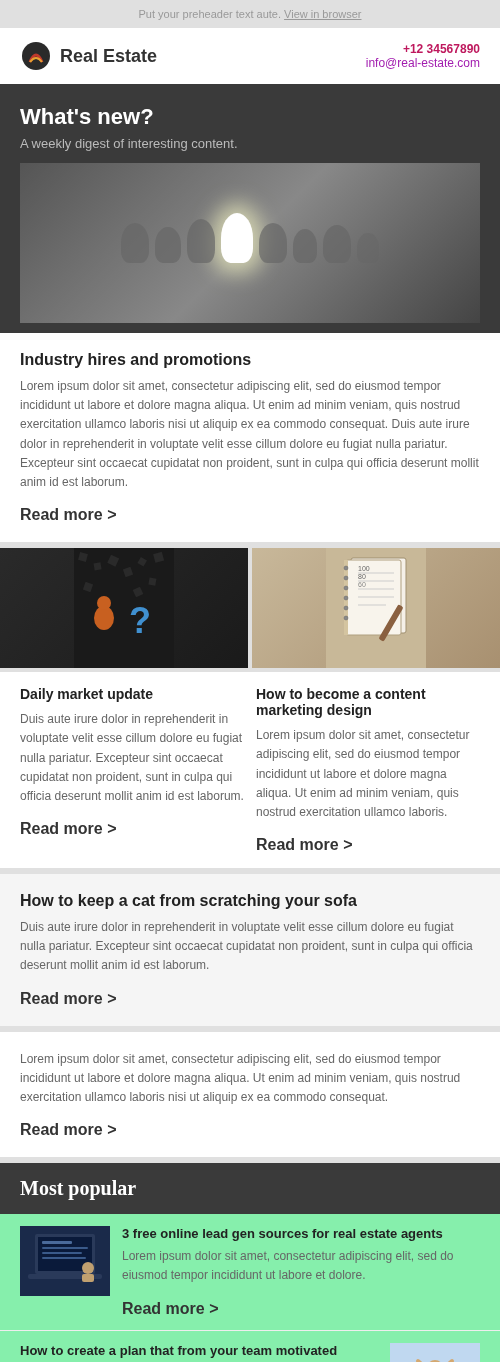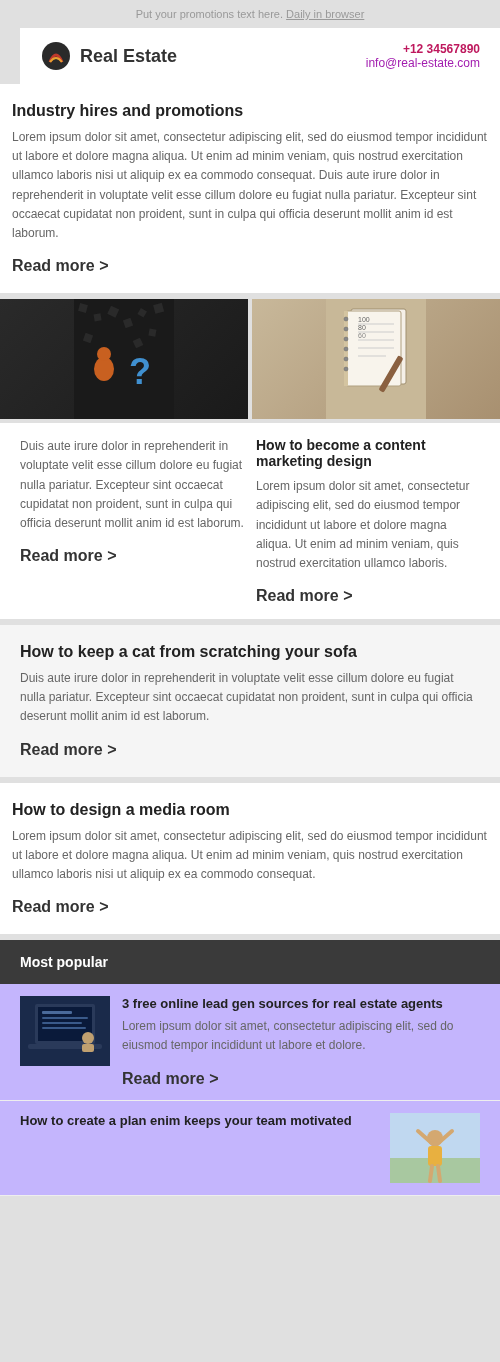--- a/index.html
+++ b/index.html
@@ -23,21 +23,20 @@
     .preheader a {
       color: #999;
       text-decoration: underline;
     }
     .header {
       background: #fff;
       padding: 12px 20px;
       display: flex;
       justify-content: space-between;
       align-items: center;
-      margin-left: 20px;
     }
     .logo-area {
       display: flex;
       align-items: center;
       gap: 8px;
     }
     .logo-icon {
       width: 32px;
       height: 32px;
     }
@@ -96,21 +95,21 @@
       background: #666;
       opacity: 0.7;
     }
     .bulb.lit {
       background: #fff;
       opacity: 1;
       box-shadow: 0 0 20px 10px rgba(255,255,200,0.6);
     }
     .white-section {
       background: #fff;
-      padding: 18px 12px;
+      padding: 18px 20px;
       margin-bottom: 6px;
     }
     .section-title {
       font-size: 16px;
       font-weight: bold;
       color: #222;
       margin-bottom: 8px;
     }
     .section-text {
       font-size: 12px;
@@ -175,25 +174,26 @@
       background: #f5f5f5;
       padding: 18px 20px;
       margin-bottom: 6px;
     }
     .most-popular-header {
       background: #3a3a3a;
       padding: 14px 20px;
     }
     .most-popular-header h2 {
       color: #fff;
-      font-size: 14px;
-      font-weight: bold;
+      font-size: 20px;
+      font-weight: bold;
+      font-family: Liberation Serif, serif;
     }
     .popular-item {
-      background: #c4b5fd;
+      background: #86efac;
       display: flex;
       gap: 12px;
       padding: 12px 20px;
       border-bottom: 1px solid #eee;
     }
     .popular-item-image {
       width: 90px;
       height: 70px;
       flex-shrink: 0;
       overflow: hidden;
@@ -211,39 +211,56 @@
     .popular-reversed {
       flex-direction: row-reverse;
     }
   </style>
 </head>
 <body>
 
 <div class="email-wrapper">
 
   <div class="preheader">
-    <span>Put your promotions text here.</span>
-    <a href="#">Daily in browser</a>
+    <span>Put your preheader text aute.</span>
+    <a href="#">View in browser</a>
   </div>
 
   <div class="header">
     <div class="logo-area">
       <svg class="logo-icon" viewBox="0 0 32 32">
         <circle cx="16" cy="16" r="14" fill="#2a2a2a"></circle>
         <path d="M10 22 Q16 8 22 22" stroke="#c0392b" stroke-width="3" fill="none"></path>
         <path d="M10 22 Q16 14 22 22" stroke="#e8a030" stroke-width="2" fill="none"></path>
       </svg>
       <span class="logo-text">Real Estate</span>
     </div>
     <div class="contact-info">
       <div class="phone">+12 34567890</div>
       <a class="email-link" href="#">info@real-estate.com</a>
     </div>
   </div>
 
+  <div class="hero-banner">
+    <h1>What's new?</h1>
+    <p>A weekly digest of interesting content.</p>
+    <div class="hero-image">
+
+      <div class="bulbs-container">
+        <div class="bulb"></div>
+        <div class="bulb" style="height:36px;width:26px;"></div>
+        <div class="bulb" style="height:44px;"></div>
+        <div class="bulb lit" style="height:50px;width:32px;"></div>
+        <div class="bulb" style="height:40px;"></div>
+        <div class="bulb" style="height:34px;width:24px;"></div>
+        <div class="bulb" style="height:38px;"></div>
+        <div class="bulb" style="height:30px;width:22px;opacity:0.5;"></div>
+      </div>
+    </div>
+  </div>
 
   <div class="white-section">
     <div class="section-title">Industry hires and promotions</div>
     <div class="section-text">Lorem ipsum dolor sit amet, consectetur adipiscing elit, sed do eiusmod tempor incididunt ut labore et dolore magna aliqua. Ut enim ad minim veniam, quis nostrud exercitation ullamco laboris nisi ut aliquip ex ea commodo consequat. Duis aute irure dolor in reprehenderit in voluptate velit esse cillum dolore eu fugiat nulla pariatur. Excepteur sint occaecat cupidatat non proident, sunt in culpa qui officia deserunt mollit anim id est laborum.</div>
     <a class="read-more" href="#">Read more</a>
   </div>
 
   <div class="two-col-images">
     <div class="col-image">
       <div class="img-dark-question">
@@ -292,38 +309,38 @@
           <circle cx="20" cy="70" r="2" fill="#888" stroke="#666" stroke-width="0.5"></circle>
 
           <rect x="62" y="55" width="6" height="40" rx="2" fill="#8a6040" transform="rotate(30,65,75)"></rect>
         </svg>
       </div>
     </div>
   </div>
 
   <div class="two-col-content">
     <div class="col-half">
+      <div class="section-title">Daily market update</div>
       <div class="section-text">Duis aute irure dolor in reprehenderit in voluptate velit esse cillum dolore eu fugiat nulla pariatur. Excepteur sint occaecat cupidatat non proident, sunt in culpa qui officia deserunt mollit anim id est laborum.</div>
       <a class="read-more" href="#">Read more</a>
     </div>
     <div class="col-half">
       <div class="section-title">How to become a content marketing design</div>
       <div class="section-text">Lorem ipsum dolor sit amet, consectetur adipiscing elit, sed do eiusmod tempor incididunt ut labore et dolore magna aliqua. Ut enim ad minim veniam, quis nostrud exercitation ullamco laboris.</div>
       <a class="read-more" href="#">Read more</a>
     </div>
   </div>
 
   <div class="gray-section">
     <div class="section-title">How to keep a cat from scratching your sofa</div>
     <div class="section-text">Duis aute irure dolor in reprehenderit in voluptate velit esse cillum dolore eu fugiat nulla pariatur. Excepteur sint occaecat cupidatat non proident, sunt in culpa qui officia deserunt mollit anim id est laborum.</div>
     <a class="read-more" href="#">Read more</a>
   </div>
 
   <div class="white-section">
-    <div class="section-title">How to design a media room</div>
     <div class="section-text">Lorem ipsum dolor sit amet, consectetur adipiscing elit, sed do eiusmod tempor incididunt ut labore et dolore magna aliqua. Ut enim ad minim veniam, quis nostrud exercitation ullamco laboris nisi ut aliquip ex ea commodo consequat.</div>
     <a class="read-more" href="#">Read more</a>
   </div>
 
   <div class="most-popular-header">
     <h2>Most popular</h2>
   </div>
 
   <div class="popular-item">
     <div class="popular-item-image">
@@ -365,18 +382,18 @@
         <line x1="45" y1="33" x2="28" y2="18" stroke="#d4a870" stroke-width="4" stroke-linecap="round"></line>
         <line x1="45" y1="33" x2="62" y2="18" stroke="#d4a870" stroke-width="4" stroke-linecap="round"></line>
 
         <rect x="38" y="33" width="14" height="20" rx="3" fill="#e8b040"></rect>
 
         <line x1="42" y1="53" x2="40" y2="68" stroke="#d4a870" stroke-width="4" stroke-linecap="round"></line>
         <line x1="48" y1="53" x2="50" y2="68" stroke="#d4a870" stroke-width="4" stroke-linecap="round"></line>
       </svg>
     </div>
     <div class="popular-item-text">
-      <div class="section-title">How to create a plan enim keeps your team motivated</div>
+      <div class="section-title">How to create a plan that from your team motivated</div>
 
     </div>
   </div>
 
 </div>
 
 </body></html>

